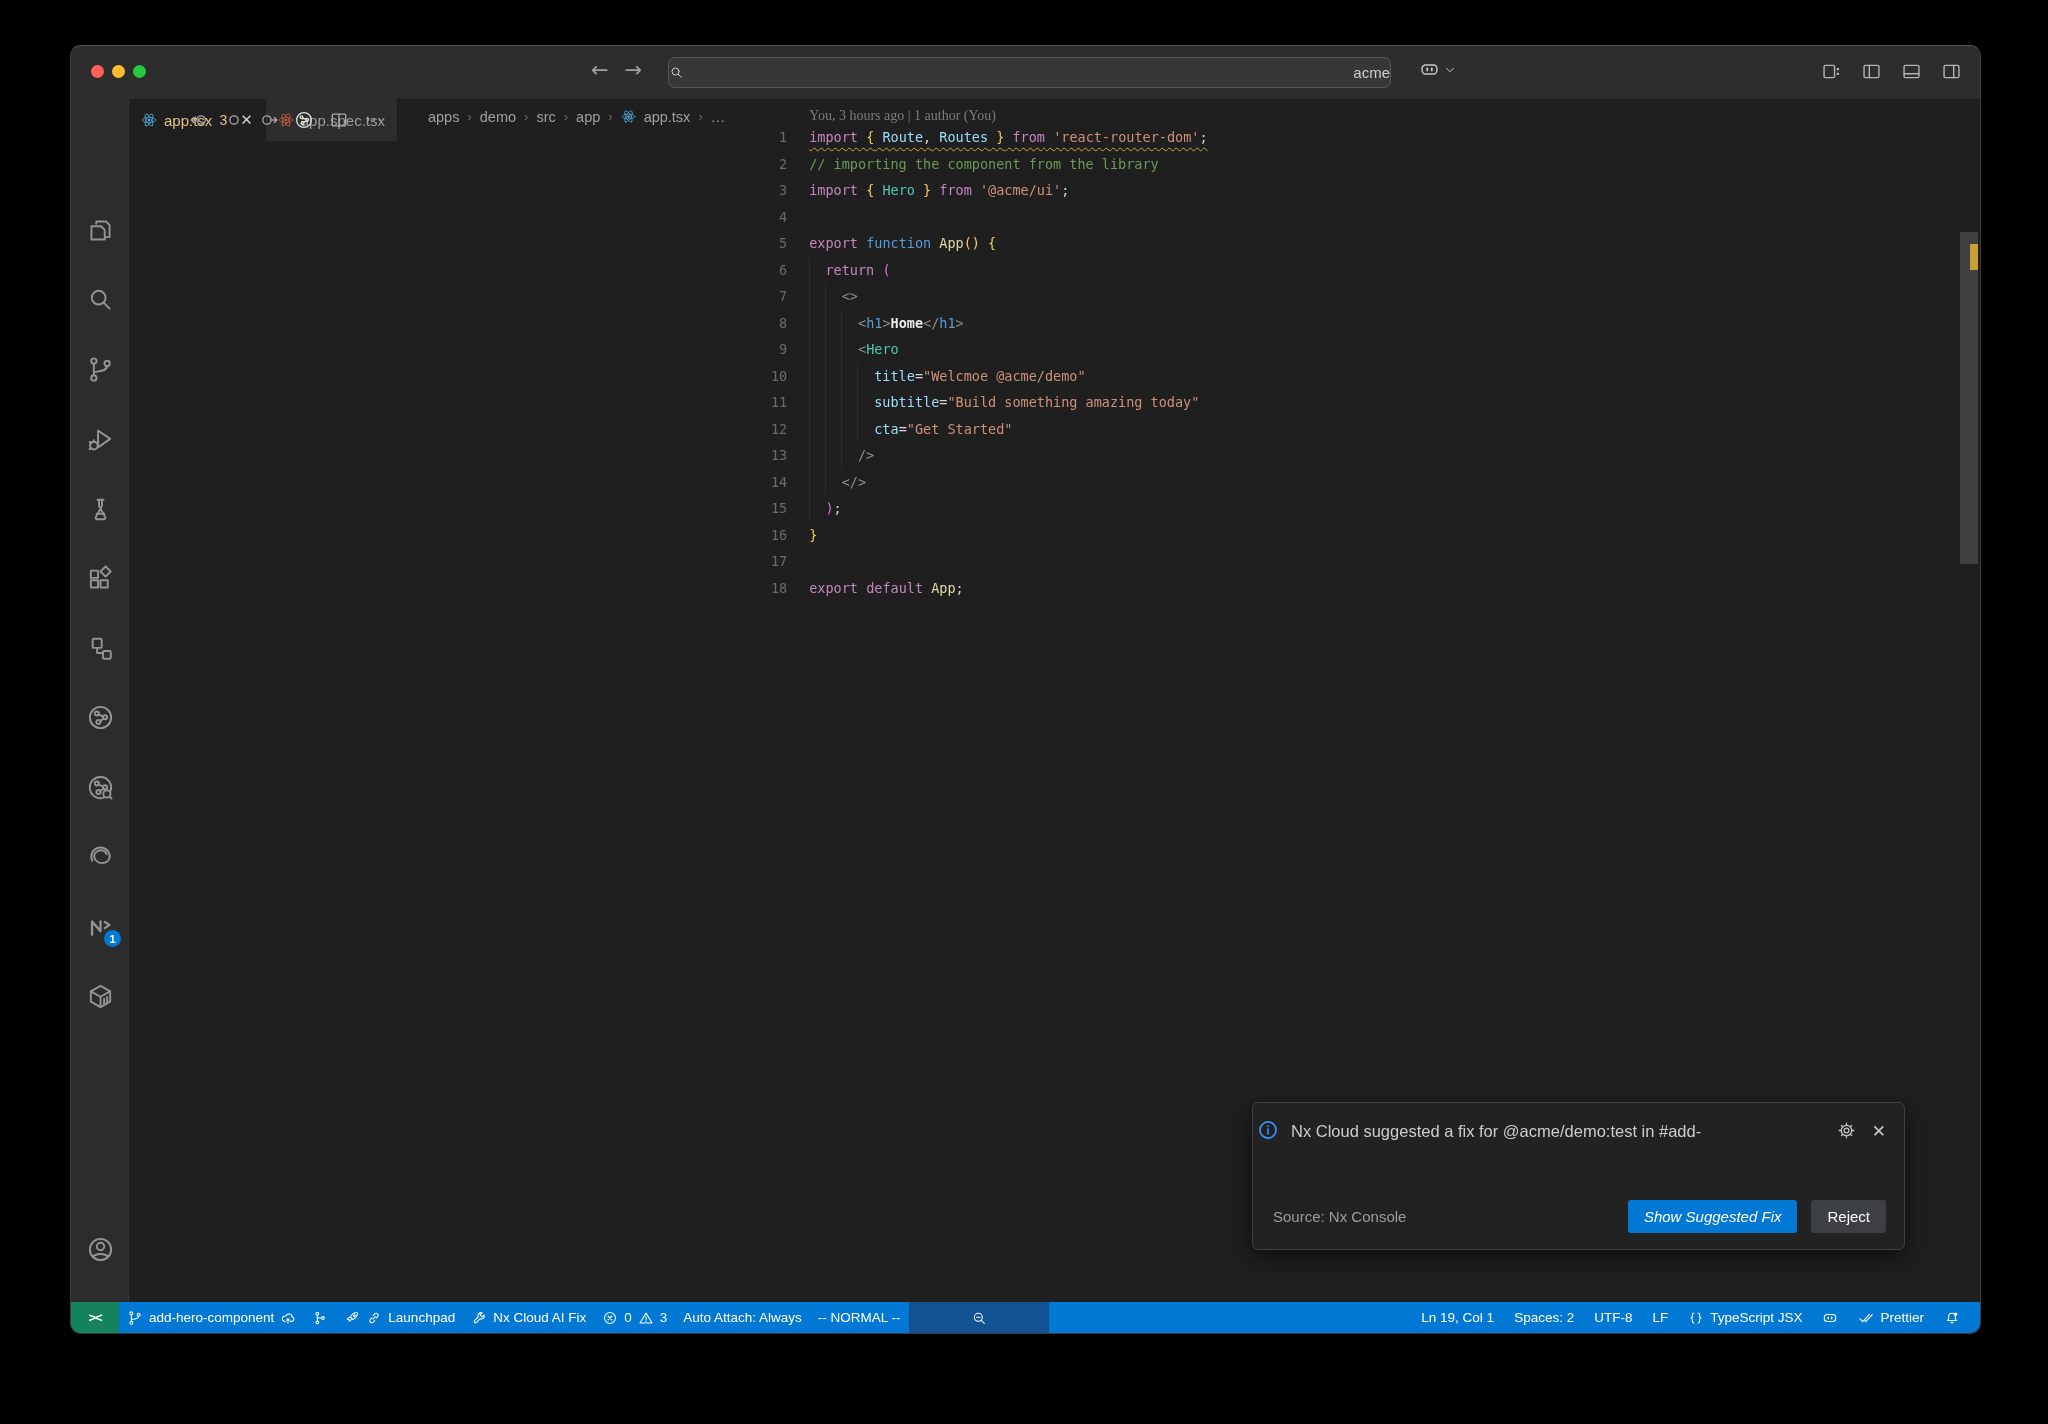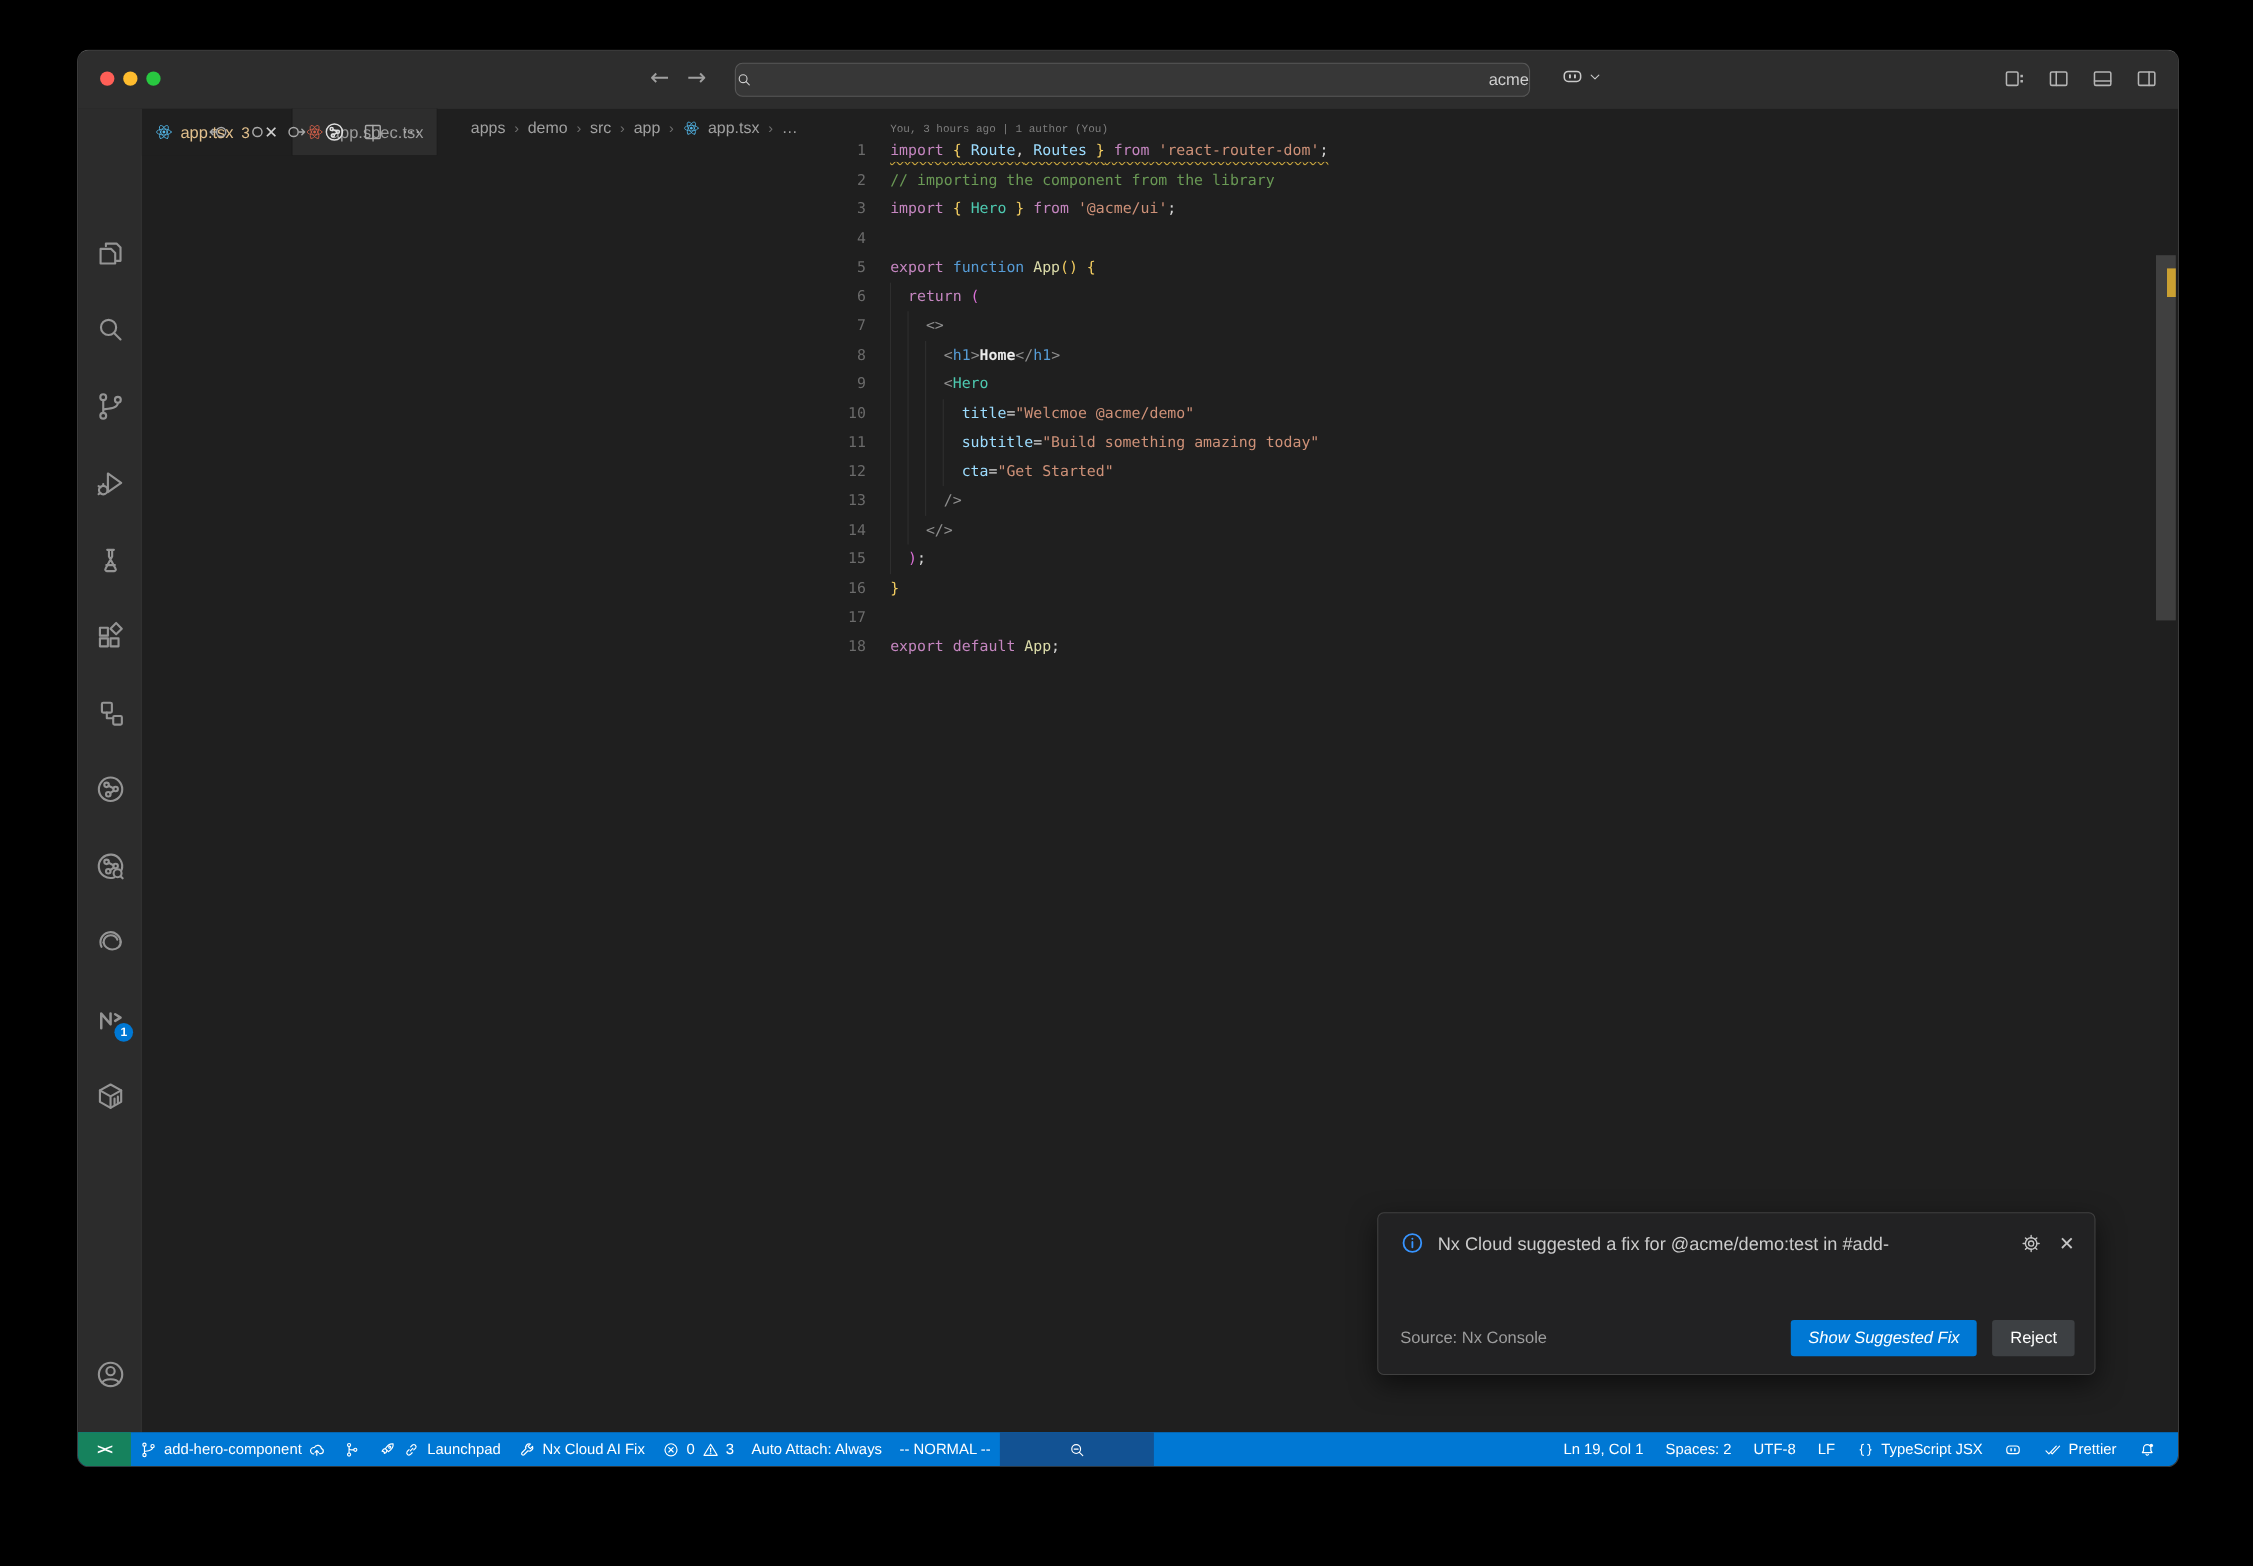--- a/index.html
+++ b/index.html
@@ -63,21 +63,21 @@
   .breadcrumbs { height:35px; display:flex; align-items:center; padding-left:30px;
                  color:#a0a0a0; font-size:14.5px; gap:8px; flex:0 0 auto; }
   .breadcrumbs .sep { color:#6e6e6e; font-size:13px; }
   .breadcrumbs .ticon svg { width:15px; height:15px; display:block; }
   .breadcrumbs .bc-more { color:#a0a0a0; }
 
   
   .code-area { flex:1 1 auto; position:relative; overflow:hidden;
                font-family:"DejaVu Sans Mono", monospace; }
   .blame { height:25px; padding-left:84px; display:flex; align-items:flex-end;
-           color:#7d7d7d; font-size:10px; font-family:Liberation Mono, monospace; }
+           color:#7d7d7d; font-size:14px; font-family:Liberation Serif, serif; }
   .crow { display:flex; height:26.5px; position:relative; }
   .crow .ln { width:62px; text-align:right; color:#6b6b6b; font-size:13.5px;
               line-height:26.5px; flex:0 0 auto; }
   .crow pre { margin-left:22px; font:13.5px/26.5px "DejaVu Sans Mono", monospace;
               white-space:pre; color:#d4d4d4; }
   .crow.current { box-shadow: inset 0 1px 0 rgba(255,255,255,.09), inset 0 -1px 0 rgba(255,255,255,.09); }
   .cursor { position:absolute; left:84px; top:4px; width:2px; height:19px; background:#c7c7c7; }
   .guide { position:absolute; width:1px; background:rgba(255,255,255,0.07); }
   .tok.kw{color:#C586C0} .tok.kb{color:#569CD6} .tok.ty{color:#4EC9B0}
   .tok.at{color:#9CDCFE} .tok.st{color:#CE9178} .tok.cm{color:#6A9955}
@@ -100,21 +100,21 @@
   .sb-item { display:flex; align-items:center; gap:6px; padding:0 8px; height:100%; }
   .sb-item .icon svg { width:16px; height:16px; display:block; }
   .sb-item.remote { background:#16825d; width:48px; justify-content:center; padding:0;
                     font-weight:bold; letter-spacing:-1px; font-size:13px; }
   .sb-item.dim { background:#125293; width:140px; justify-content:center; }
   .sb-item .seg { display:flex; align-items:center; gap:6px; }
 
   
   .toast { position:absolute; left:1252px; top:1102px; width:653px; height:148px;
            background:#222223; border:1px solid #404040; border-radius:6px;
-           box-shadow:0 8px 24px rgba(0,0,0,.55); padding:16px 18px 14px 20px; }
+           box-shadow:0 8px 24px rgba(0,0,0,.55); padding:16px 18px 14px 4px; }
   .toast-head { display:flex; gap:12px; }
   .toast-head .icon svg { width:22px; height:22px; display:block; }
   .toast-msg { color:#cccccc; font-size:16.5px; line-height:1.55; flex:1 1 auto; }
   .toast-tools { display:flex; gap:16px; color:#c5c5c5; align-items:flex-start; padding-top:2px; }
   .toast-tools .icon svg { width:19px; height:19px; display:block; }
   .toast-tools .x { font-size:17px; font-family:"DejaVu Sans",sans-serif; }
   .toast-foot { position:absolute; left:20px; right:18px; bottom:16px; display:flex;
                 align-items:center; }
   .toast-source { color:#9d9d9d; font-size:15px; flex:1 1 auto; }
   .btn { height:33px; border-radius:3px; display:flex; align-items:center;

